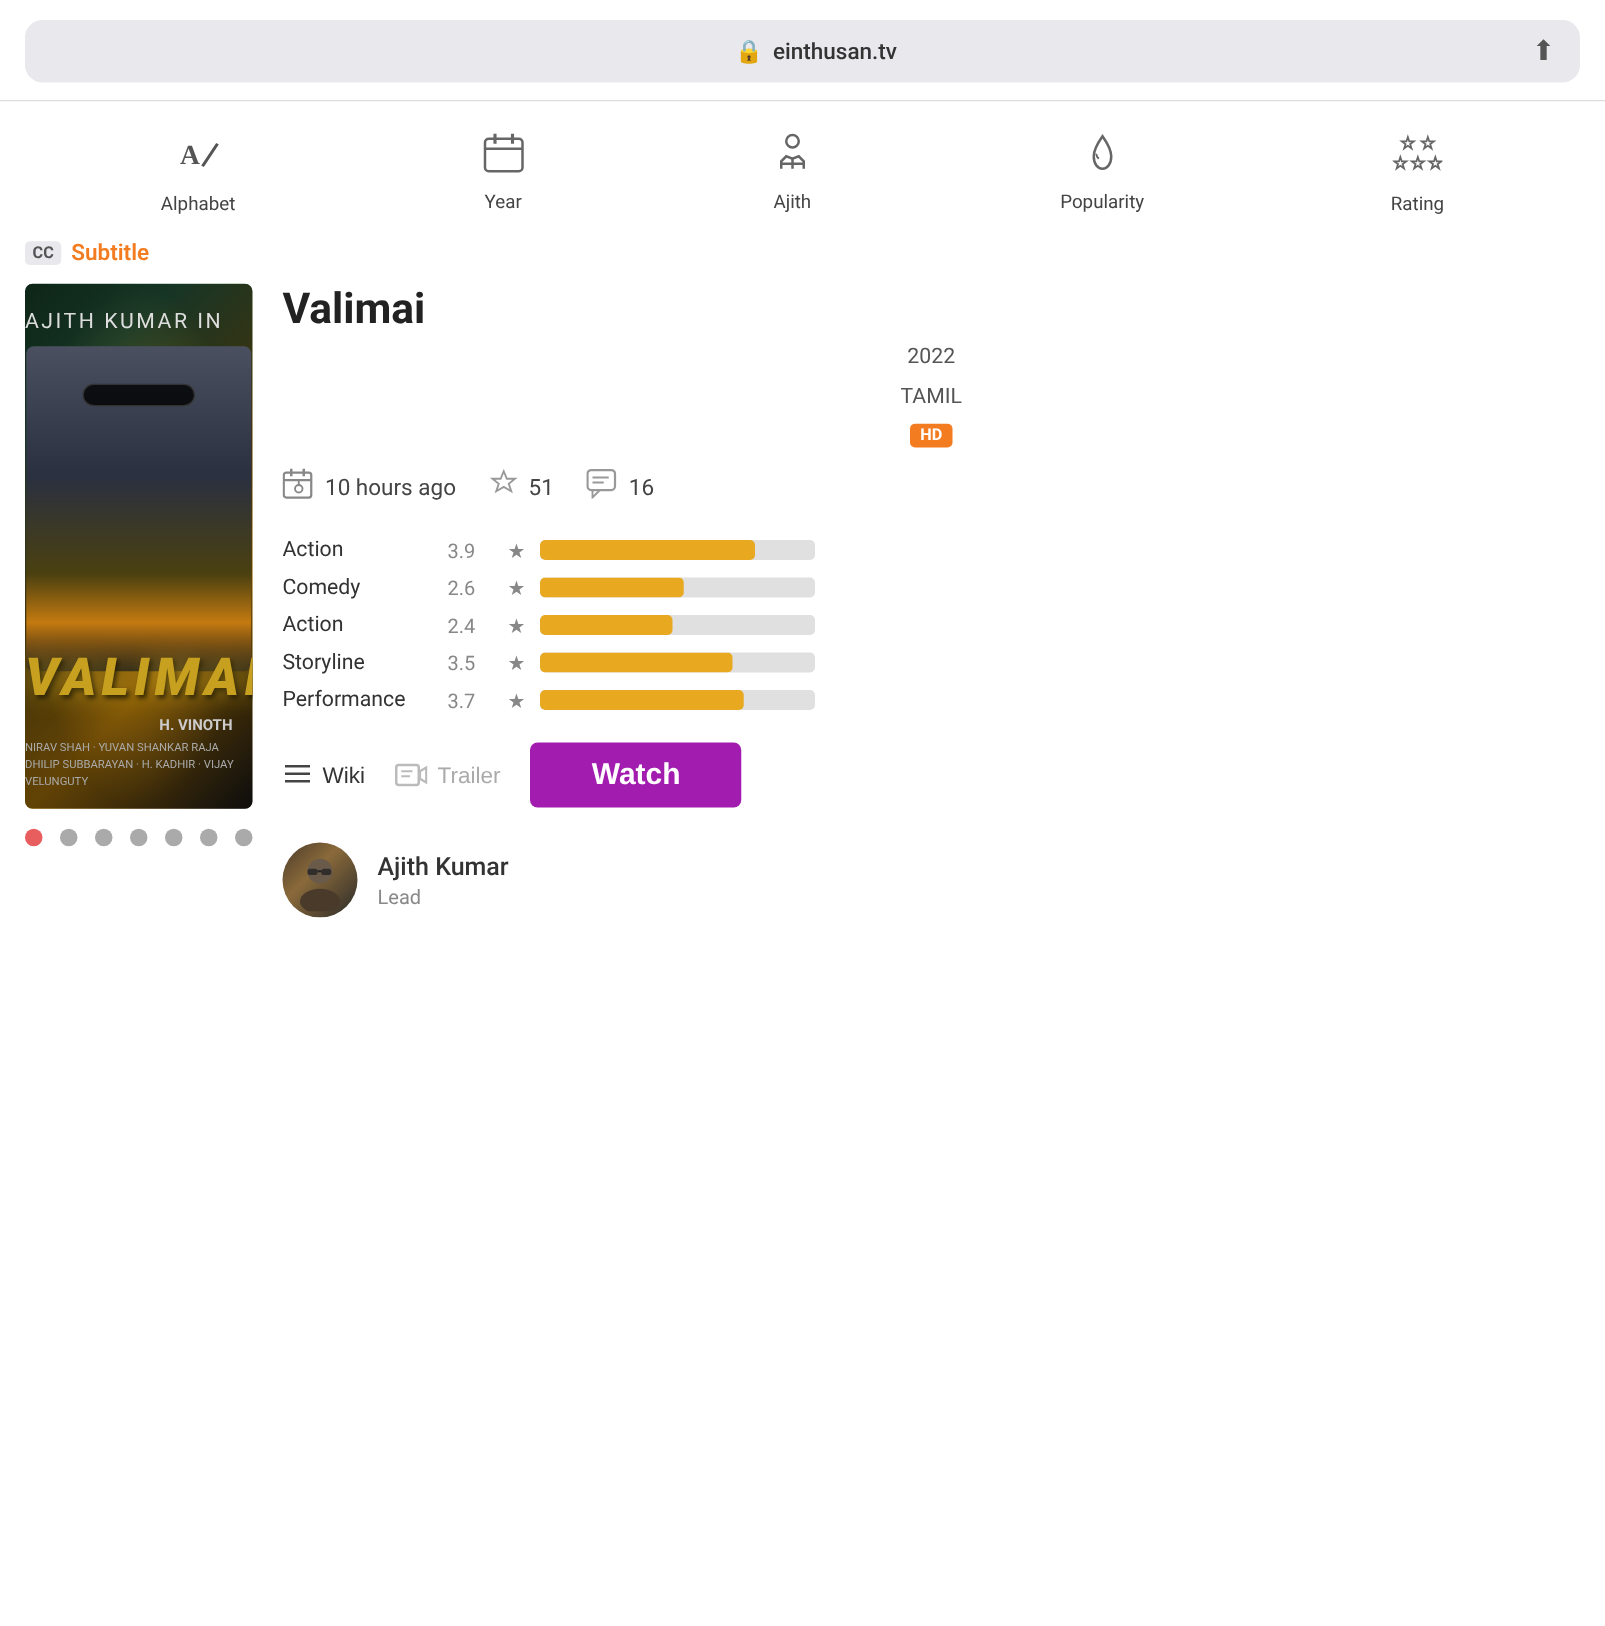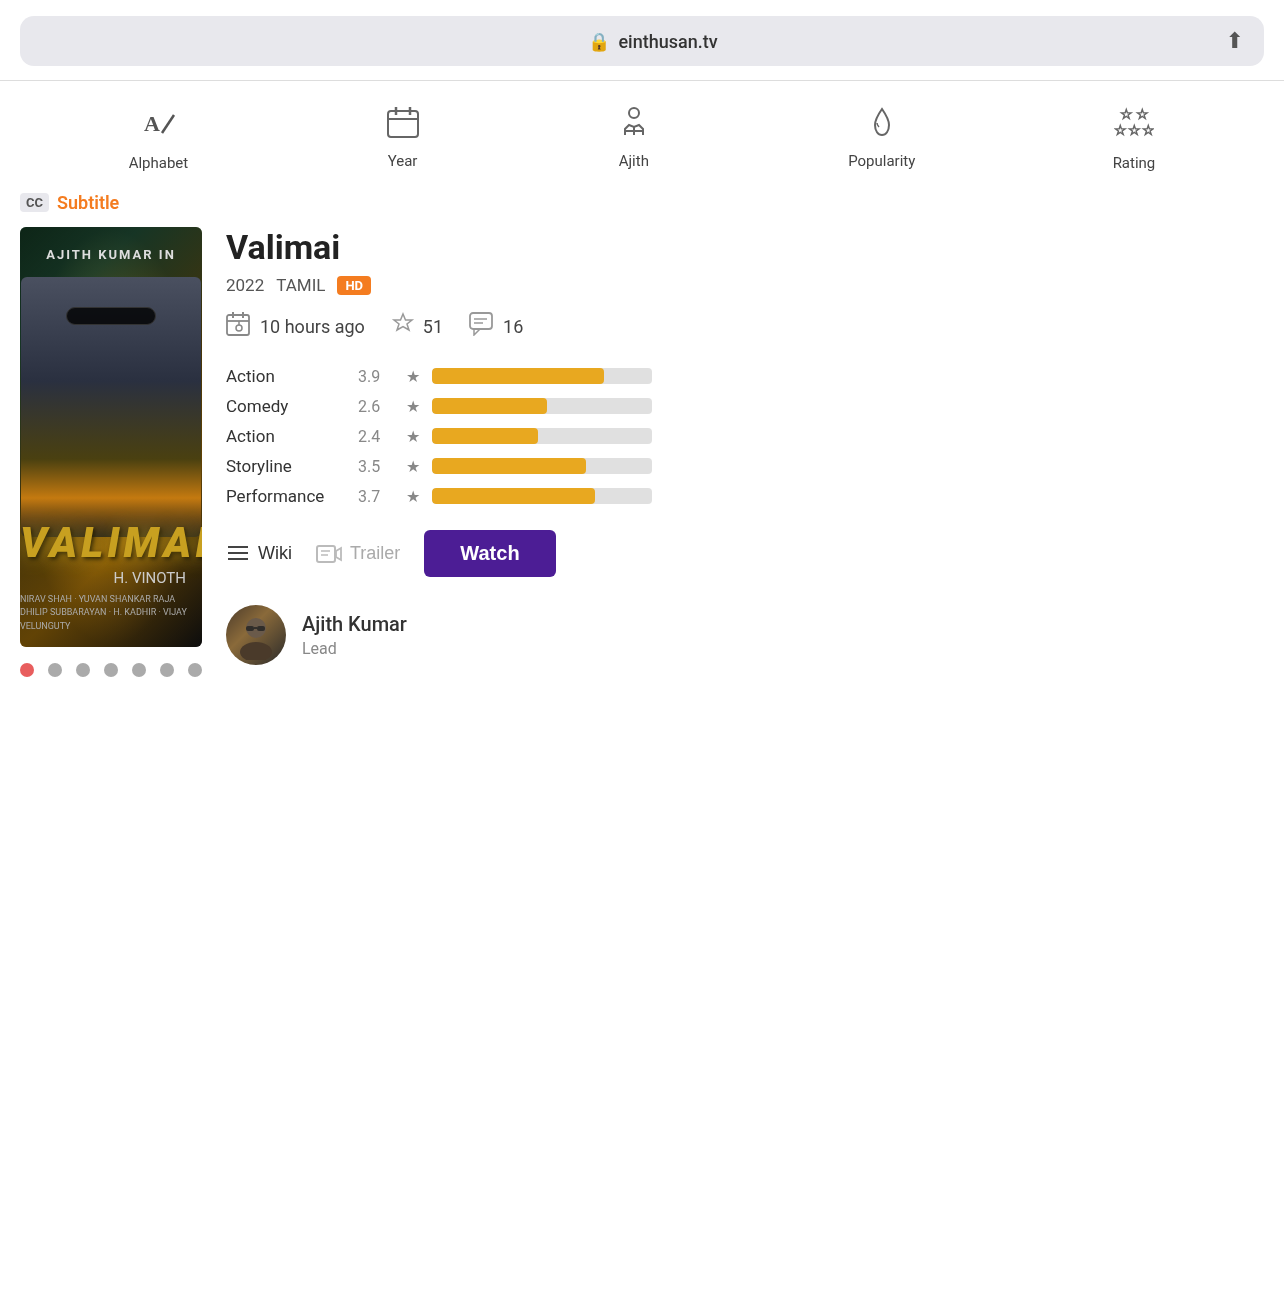--- a/index.html
+++ b/index.html
@@ -118,42 +118,41 @@
       font-weight: 900;
       color: #c8a020;
       text-shadow: 0 0 20px rgba(200,160,32,0.8), 2px 2px 4px rgba(0,0,0,0.9);
       letter-spacing: 4px;
       font-style: italic;
     }
     .poster-actor {
       position: absolute;
       top: 20px;
       left: 0; right: 0;
-      text-align: center;
-      font-size: 13px;
+      font-size: 17px;
       color: #ddd;
       letter-spacing: 2px;
       text-transform: uppercase;
-      font-weight: bold;
     }
     .poster-credits {
       position: absolute;
       bottom: 14px;
       left: 0; right: 0;
       text-align: left;
       font-size: 9px;
       color: #aaa;
       line-height: 1.5;
     }
     .poster-director {
       position: absolute;
       bottom: 60px;
       right: 16px;
-      font-size: 15px;
+      font-size: 12px;
       color: #ccc;
+      font-weight: bold;
     }
 
     
     .carousel-dots {
       display: flex;
       gap: 14px;
       padding: 16px 0 10px;
       align-items: center;
     }
     .dot {
@@ -172,20 +171,21 @@
       font-size: 34px;
       font-weight: 700;
       color: #222;
       margin-bottom: 8px;
     }
     .movie-meta {
       display: flex;
       align-items: center;
       gap: 12px;
       margin-bottom: 16px;
+      flex-direction: column;
     }
     .movie-year { font-size: 17px; color: #555; }
     .movie-lang { font-size: 17px; color: #555; text-transform: uppercase; }
     .hd-badge {
       background: #f47c20;
       color: white;
       font-size: 13px;
       font-weight: 700;
       padding: 2px 8px;
       border-radius: 4px;
@@ -260,25 +260,25 @@
       display: flex;
       align-items: center;
       gap: 8px;
       font-size: 18px;
       color: #aaa;
       cursor: pointer;
       background: none;
       border: none;
     }
     .watch-btn {
-      background: #4c1d95;
+      background: #a21caf;
       color: white;
-      font-size: 20px;
+      font-size: 24px;
       font-weight: 600;
-      padding: 12px 36px;
+      padding: 12px 49px;
       border-radius: 6px;
       border: none;
       cursor: pointer;
     }
 
     
     .cast-row {
       display: flex;
       align-items: center;
       gap: 16px;

